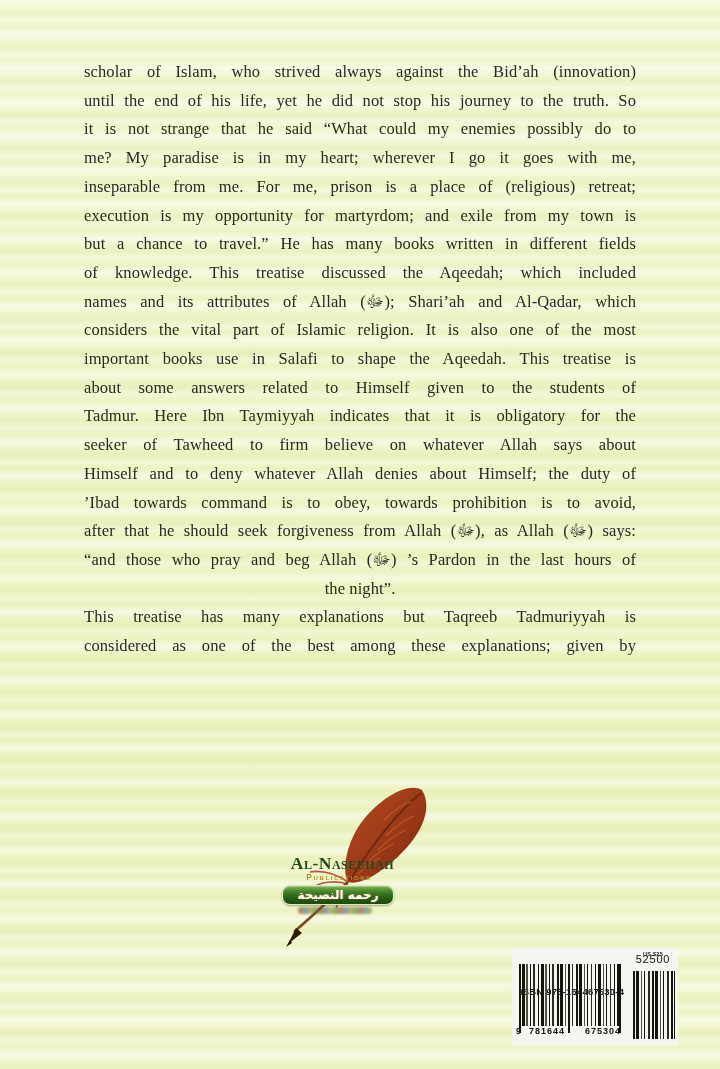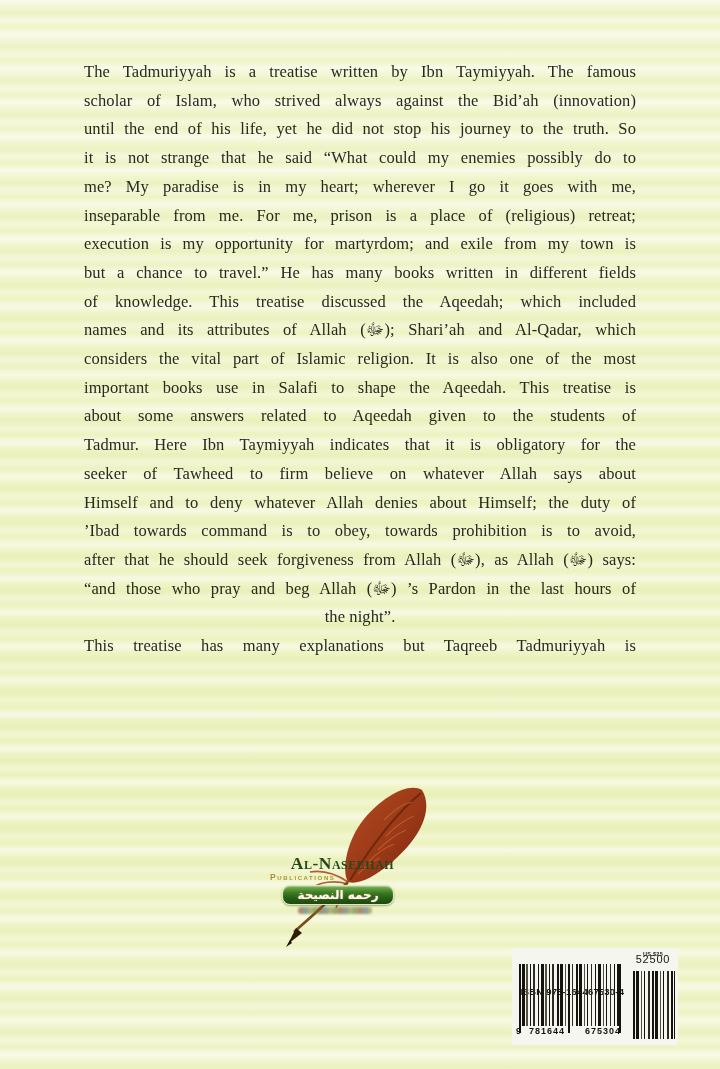--- a/index.html
+++ b/index.html
@@ -27,21 +27,21 @@
   
   .logo{ position:absolute; left:0; top:0; width:692px; height:1069px; pointer-events:none; }
   .quill{ position:absolute; left:262px; top:768px; }
   .logo-name{
     position:absolute; left:270px; top:853px; width:145px;
     text-align:center; font-variant:small-caps; font-weight:bold;
     font-size:17.5px; letter-spacing:0.5px; color:#26491c;
   }
   .logo-sub{
     position:absolute; left:270px; top:872px; width:138px;
-    text-align:left; font-variant:small-caps; font-weight:bold;
+    text-align:center; font-variant:small-caps; font-weight:bold;
     font-size:8.5px; letter-spacing:1.6px; color:#ab952f;
     font-family:"Liberation Sans","DejaVu Sans",sans-serif;
   }
   .banner{
     position:absolute; left:282px; top:885px; width:110px; height:18px;
     border-radius:8px;
     background:linear-gradient(180deg,#7cb354 0%,#3c7a24 38%,#245c14 70%,#1c4a10 100%);
     border:1px solid #dfe9b8;
     box-shadow:0 1px 2px rgba(60,70,30,0.45), inset 0 1px 1px rgba(255,255,255,0.35);
     display:flex; align-items:center; justify-content:center;
@@ -97,21 +97,20 @@
   }
   .bars-addon{ position:absolute; left:121px; top:23px; width:42px; height:68px; }
 </style>
 </head>
 <body>
 
 <div class="page">
 
   <div class="text-block">
 
-      <div class="line">The Tadmuriyyah is a treatise written by Ibn Taymiyyah. The famous</div>
 
       <div class="line">scholar of Islam, who strived always against the Bid’ah (innovation)</div>
 
       <div class="line">until the end of his life, yet he did not stop his journey to the truth. So</div>
 
       <div class="line">it is not strange that he said “What could my enemies possibly do to</div>
 
       <div class="line">me? My paradise is in my heart; wherever I go it goes with me,</div>
 
       <div class="line">inseparable from me. For me, prison is a place of (religious) retreat;</div>
@@ -121,38 +120,39 @@
       <div class="line">but a chance to travel.” He has many books written in different fields</div>
 
       <div class="line">of knowledge. This treatise discussed the Aqeedah; which included</div>
 
       <div class="line">names and its attributes of Allah (ﷻ); Shari’ah and Al-Qadar, which</div>
 
       <div class="line">considers the vital part of Islamic religion. It is also one of the most</div>
 
       <div class="line">important books use in Salafi to shape the Aqeedah. This treatise is</div>
 
-      <div class="line">about some answers related to Aqeedah given to the students of</div>
+      <div class="line">about some answers related to Himself given to the students of</div>
 
       <div class="line">Tadmur. Here Ibn Taymiyyah indicates that it is obligatory for the</div>
 
       <div class="line">seeker of Tawheed to firm believe on whatever Allah says about</div>
 
       <div class="line">Himself and to deny whatever Allah denies about Himself; the duty of</div>
 
       <div class="line">’Ibad towards command is to obey, towards prohibition is to avoid,</div>
 
       <div class="line">after that he should seek forgiveness from Allah (ﷻ), as Allah (ﷻ) says:</div>
 
       <div class="line">“and those who pray and beg Allah (ﷻ) ’s Pardon in the last hours of</div>
 
       <div class="line center">the night”.</div>
 
       <div class="line">This treatise has many explanations but Taqreeb Tadmuriyyah is</div>
 
+      <div class="line">considered as one of the best among these explanations; given by</div>
 
     </div>
 
   <div class="logo">
     <svg class="quill" width="178" height="180" viewBox="0 0 178 180">
       <defs>
         <linearGradient id="fg" x1="0" y1="0" x2="1" y2="1">
           <stop offset="0" stop-color="#b44c22"></stop>
           <stop offset="0.55" stop-color="#9a3817"></stop>
           <stop offset="1" stop-color="#7a2a10"></stop>

